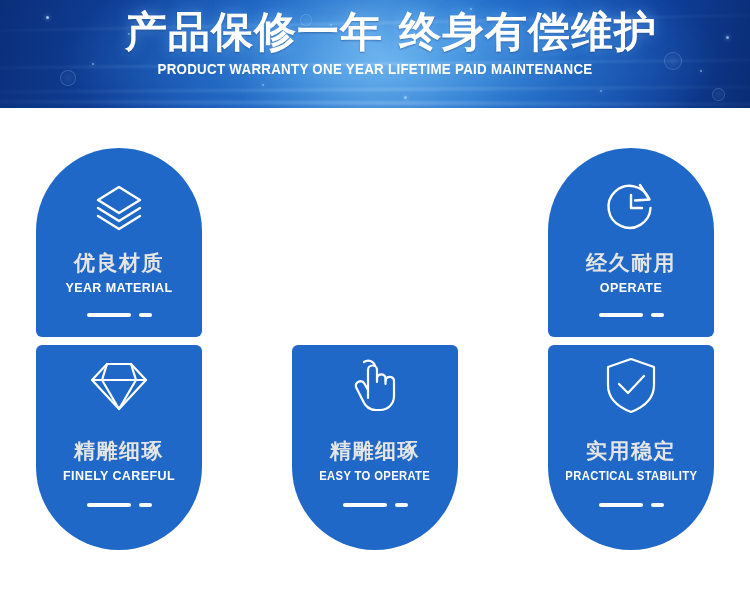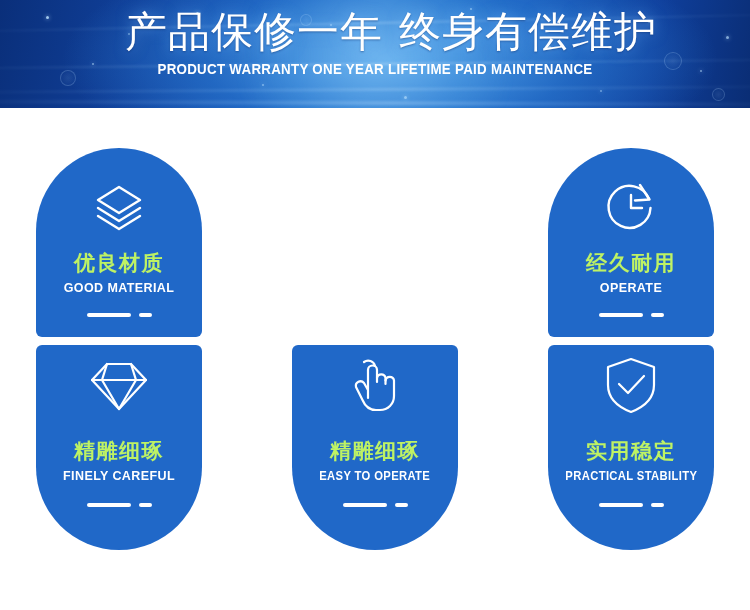--- a/index.html
+++ b/index.html
@@ -59,21 +59,21 @@
     background: radial-gradient(circle, rgba(180,220,255,0.10) 0%, rgba(180,220,255,0.02) 70%);
   }
   .banner-inner {
     position: relative;
     z-index: 5;
     text-align: center;
     padding-top: 9px;
   }
   .banner-title {
     font-size: 42px;
-    font-weight: normal;
+    font-weight: bold;
     color: #ffffff;
     letter-spacing: 1px;
     line-height: 1.1;
     text-shadow: 0 0 14px rgba(120,190,255,0.55), 0 1px 2px rgba(0,30,90,0.45);
     white-space: nowrap;
     margin-left: 32px;
   }
   .banner-title .gap { display: inline-block; width: 16px; }
   .banner-sub {
     margin-top: 6px;
@@ -123,21 +123,21 @@
     display: flex;
     align-items: center;
     justify-content: center;
   }
   .row-bottom .card-icon { height: 74px; }
   .card-icon svg { display: block; }
   .card-cn {
     margin-top: 14px;
     font-size: 21px;
     font-weight: bold;
-    color: #bef264;
+    color: #e5e5e5;
     letter-spacing: 1.5px;
     line-height: 1;
   }
   .row-bottom .card-cn { margin-top: 18px; }
   .card-en {
     margin-top: 9px;
     font-size: 12.5px;
     font-weight: bold;
     color: #ffffff;
     letter-spacing: 0.4px;
@@ -208,21 +208,21 @@
 
     <div class="card">
       <div class="card-icon">
         <svg width="58" height="58" viewBox="0 0 58 58" fill="none" stroke="#ffffff" stroke-width="2.4" stroke-linejoin="round" stroke-linecap="round">
           <path d="M29 9 L50 22 L29 35 L8 22 Z"></path>
           <path d="M8 30 L29 43 L50 30"></path>
           <path d="M8 38 L29 51 L50 38"></path>
         </svg>
       </div>
       <div class="card-cn">优良材质</div>
-      <div class="card-en">GOOD MATERIAL</div>
+      <div class="card-en">YEAR MATERIAL</div>
       <div class="card-dashes">
         <span class="dash-long"></span>
         <span class="dash-short"></span>
       </div>
     </div>
 
     <div class="card">
       <div class="card-icon">
         <svg width="58" height="58" viewBox="0 0 58 58" fill="none" stroke="#ffffff" stroke-width="2.4" stroke-linejoin="round" stroke-linecap="round">
           <path d="M47 21 A21 21 0 1 0 48.5 30"></path>

